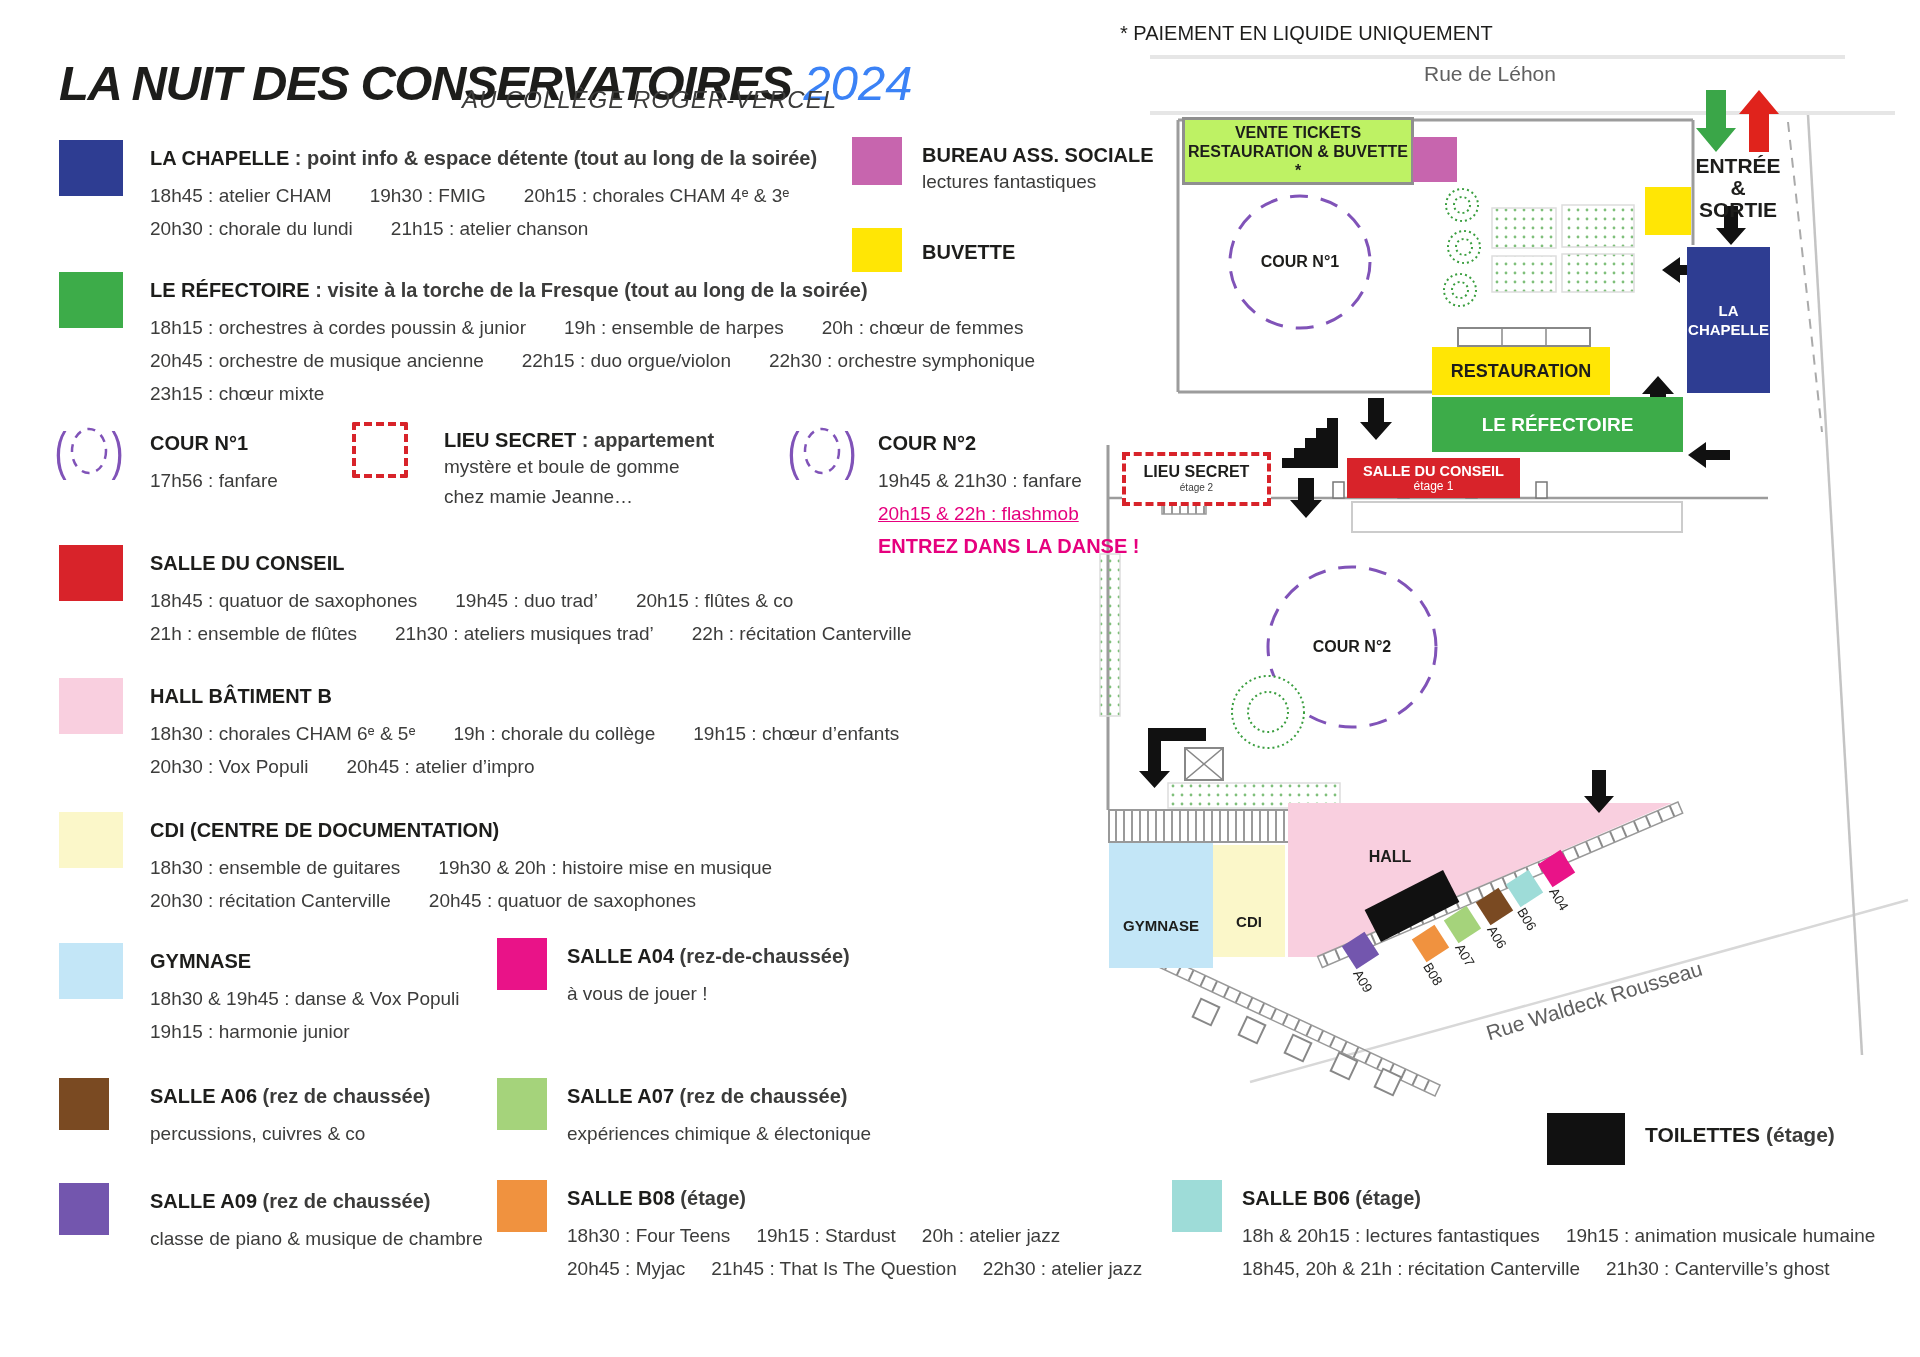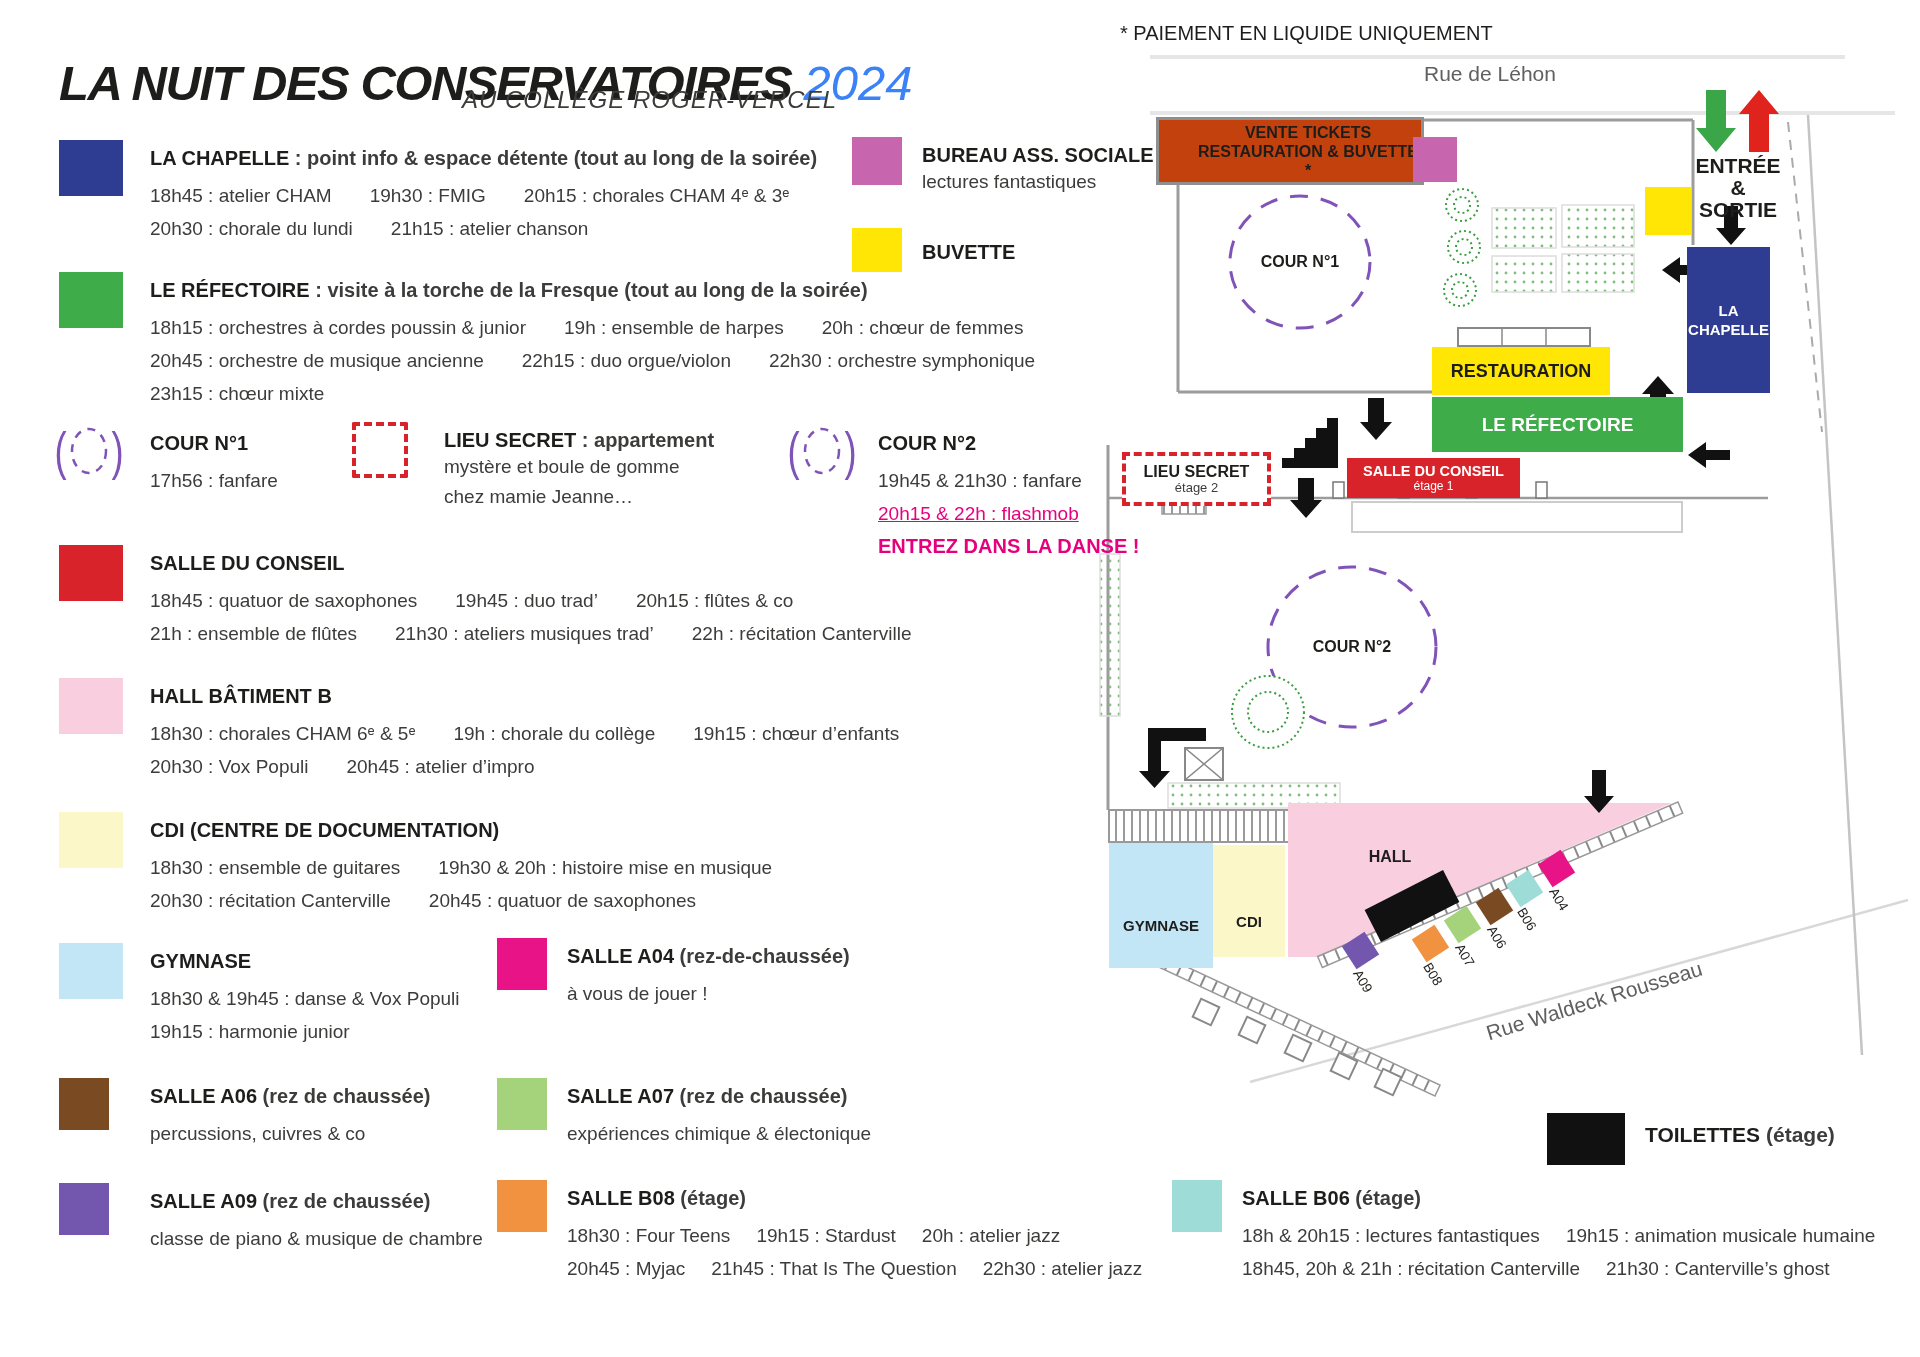--- a/index.html
+++ b/index.html
@@ -336,21 +336,21 @@
     <div class="sw" style="width: 78px; height: 52px; background: rgb(17, 17, 17);"></div>
     <div class="txt" style="margin-left:98px;padding-top:10px">
       <div class="head" style="font-size:21px"><span>TOILETTES</span><span class="desc"> (étage)</span></div>
     </div>
   </div>
 
   <div class="note zz">* PAIEMENT EN LIQUIDE UNIQUEMENT</div>
   <div class="street zz" style="left:1400px;top:62px;width:180px;text-align:center">Rue de Léhon</div>
   <div class="street zz" style="left:1480px;top:975px;width:320px;transform:rotate(-17deg)">Rue Waldeck Rousseau</div>
 
-  <div class="blk zz" style="left: 1156px; top: 117px; width: 226px; height: 62px; border: 3px solid rgb(143, 143, 143); background: #c2410c; padding-left: 36px;">
+  <div class="blk zz" style="left: 1182px; top: 117px; width: 226px; height: 62px; border: 3px solid rgb(143, 143, 143); background: #bef264;">
     <div class="mlbl" style="font-size:16px;line-height:19px">VENTE TICKETS</div>
     <div class="mlbl" style="font-size:16px;line-height:19px">RESTAURATION &amp; BUVETTE *</div>
   </div>
   <div class="blk zz" style="left: 1413px; top: 137px; width: 44px; height: 45px; background: rgb(199, 101, 174);"></div>
   <div class="blk zz" style="left: 1645px; top: 187px; width: 46px; height: 48px; background: rgb(255, 230, 5);"></div>
 
   <div class="blk zz" style="left:1694px;top:152px;width:88px;height:72px">
     <div class="mlbl" style="font-size:21px;line-height:22px">ENTRÉE</div>
     <div class="mlbl" style="font-size:21px;line-height:22px">&amp;</div>
     <div class="mlbl" style="font-size:21px;line-height:22px">SORTIE</div>
@@ -364,21 +364,21 @@
   <div class="blk zz" style="left: 1432px; top: 347px; width: 178px; height: 48px; background: rgb(255, 230, 5);">
     <div class="mlbl" style="font-size:18px">RESTAURATION</div>
   </div>
 
   <div class="blk zz" style="left: 1432px; top: 397px; width: 251px; height: 55px; background: rgb(61, 172, 73);">
     <div class="mlbl white" style="font-size:19px">LE RÉFECTOIRE</div>
   </div>
 
   <div class="blk zz" style="left:1122px;top:452px;width:141px;height:46px;background:#fff;border:4px dashed #d8232a">
     <div class="mlbl" style="font-size:16px;line-height:17px">LIEU SECRET</div>
-    <div style="font-size:13px;color:#3c3c3b;line-height:15px">étage 2</div>
+    <div style="font-size:10px;color:#3c3c3b;line-height:15px">étage 2</div>
   </div>
 
   <div class="blk zz" style="left: 1347px; top: 458px; width: 173px; height: 40px; background: rgb(216, 35, 42);">
     <div class="mlbl white" style="font-size:14.5px;line-height:16px">SALLE DU CONSEIL</div>
     <div class="white" style="font-size:12px;line-height:14px">étage 1</div>
   </div>
 
   <div class="blk zz" style="left:1230px;top:250px;width:140px;height:24px">
     <div class="mlbl" style="font-size:16px">COUR N°1</div>
   </div>

